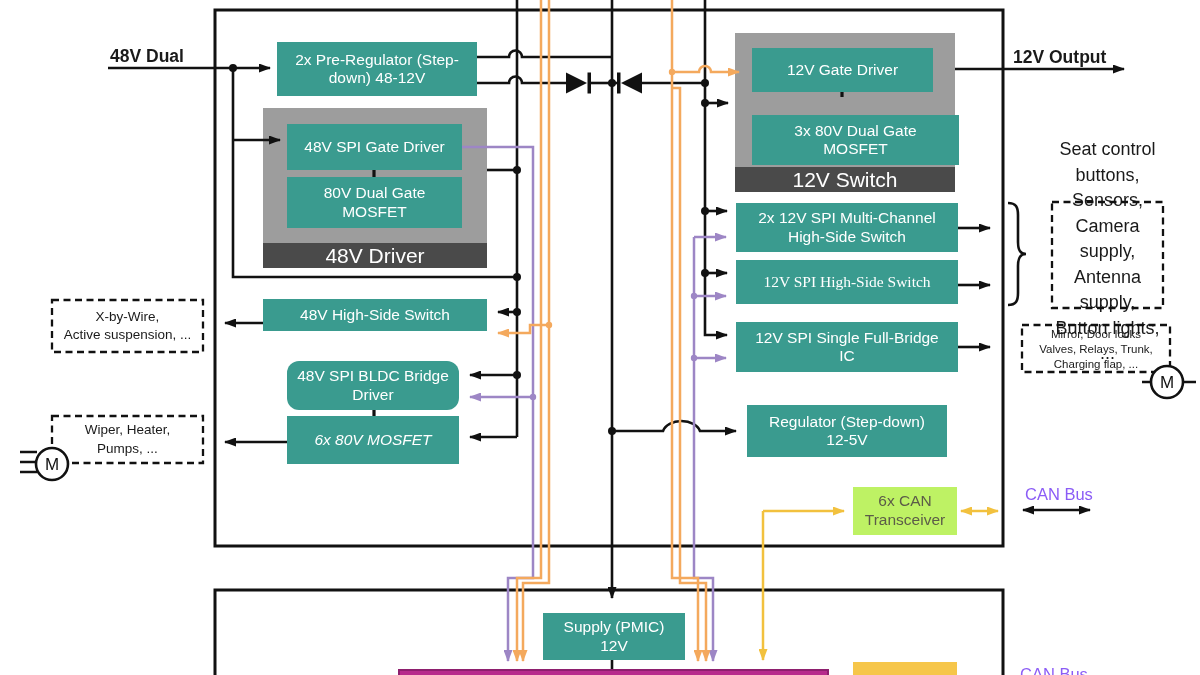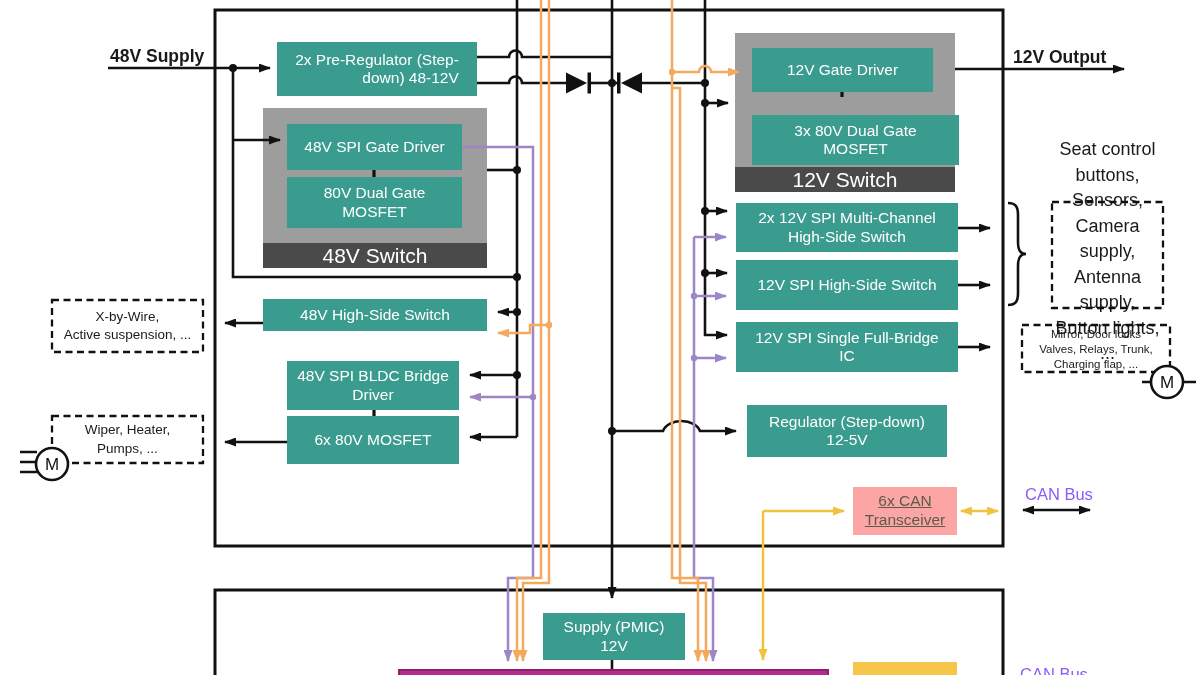--- a/index.html
+++ b/index.html
@@ -4,60 +4,60 @@
 <style>
   html,body{margin:0;padding:0;background:#fff;width:1200px;height:675px;overflow:hidden;
     font-family:"Liberation Sans",sans-serif;}
   #stage{position:relative;width:1200px;height:675px;background:#fff;}
   .box{position:absolute;display:flex;align-items:center;justify-content:center;
     text-align:center;box-sizing:border-box;white-space:pre-line;}
   .teal{background:#3a9b8f;color:#fff;font-size:15.5px;line-height:1.18;}
   .grayblk{background:#9d9d9d;}
   .darkbar{background:#4a4a4a;color:#fff;font-size:21px;}
   .dashtxt{color:#1a1a1a;font-size:13px;line-height:1.35;}
-  .yellowbox{background:#fca5a5;color:#5c5c48;font-size:15.5px;line-height:1.2;text-decoration:underline;}
+  .yellowbox{background:#bef264;color:#5c5c48;font-size:15.5px;line-height:1.2;}
   .biglabel{position:absolute;font-weight:bold;font-size:17.5px;color:#1a1a1a;white-space:nowrap;}
   .plainlabel{position:absolute;font-size:16px;color:#8b5cf6;white-space:nowrap;}
   .magbar{position:absolute;background:#b72b8c;border:2.5px solid #8e1f6e;box-sizing:border-box;}
   .ylwbar{position:absolute;background:#f6c64a;}
   #wires{position:absolute;left:0;top:0;pointer-events:none;}
 </style>
 </head>
 <body>
 
 <div id="stage">
 
-  <div class="biglabel" style="left:110px;top:46px;">48V Supply</div>
+  <div class="biglabel" style="left:110px;top:46px;">48V Dual</div>
   <div class="biglabel" style="left:1013px;top:47px;">12V Output</div>
   <div class="plainlabel" style="left:1025px;top:485px;font-size:16.5px;">CAN Bus</div>
   <div class="plainlabel" style="left:1020px;top:665px;font-size:16.5px;">CAN Bus</div>
 
-  <div class="box teal" style="left:277px;top:42px;width:200px;height:54px;text-align:right;">2x Pre-Regulator (Step-
+  <div class="box teal" style="left:277px;top:42px;width:200px;height:54px;">2x Pre-Regulator (Step-
 down) 48-12V</div>
 
   <div class="box grayblk" style="left:263px;top:108px;width:224px;height:160px;"></div>
   <div class="box teal" style="left:287px;top:124px;width:175px;height:46px;">48V SPI Gate Driver</div>
   <div class="box teal" style="left:287px;top:177px;width:175px;height:51px;">80V Dual Gate
 MOSFET</div>
-  <div class="box darkbar" style="left:263px;top:243px;width:224px;height:25px;">48V Switch</div>
+  <div class="box darkbar" style="left:263px;top:243px;width:224px;height:25px;">48V Driver</div>
 
   <div class="box teal" style="left:263px;top:299px;width:224px;height:32px;">48V High-Side Switch</div>
-  <div class="box teal" style="left:287px;top:361px;width:172px;height:49px;">48V SPI BLDC Bridge
+  <div class="box teal" style="left:287px;top:361px;width:172px;height:49px;border-radius:12px;">48V SPI BLDC Bridge
 Driver</div>
-  <div class="box teal" style="left:287px;top:416px;width:172px;height:48px;">6x 80V MOSFET</div>
+  <div class="box teal" style="left:287px;top:416px;width:172px;height:48px;font-style:italic;">6x 80V MOSFET</div>
 
   <div class="box grayblk" style="left:735px;top:33px;width:220px;height:159px;"></div>
   <div class="box teal" style="left:752px;top:48px;width:181px;height:44px;">12V Gate Driver</div>
   <div class="box teal" style="left:752px;top:115px;width:207px;height:50px;">3x 80V Dual Gate
 MOSFET</div>
   <div class="box darkbar" style="left:735px;top:167px;width:220px;height:25px;">12V Switch</div>
 
   <div class="box teal" style="left:736px;top:203px;width:222px;height:49px;">2x 12V SPI Multi-Channel
 High-Side Switch</div>
-  <div class="box teal" style="left:736px;top:260px;width:222px;height:50px;">12V SPI High-Side Switch</div>
+  <div class="box teal" style="left:736px;top:260px;width:222px;height:44px;font-family:Liberation Serif, serif;">12V SPI High-Side Switch</div>
   <div class="box teal" style="left:736px;top:322px;width:222px;height:50px;">12V SPI Single Full-Bridge
 IC</div>
   <div class="box teal" style="left:747px;top:405px;width:200px;height:52px;">Regulator (Step-down)
 12-5V</div>
   <div class="box yellowbox" style="left:853px;top:487px;width:104px;height:48px;">6x CAN
 Transceiver</div>
 
   <div class="box teal" style="left:543px;top:613px;width:142px;height:47px;">Supply (PMIC)
 12V</div>
   <div class="magbar" style="left:398px;top:669px;width:431px;height:40px;"></div>

